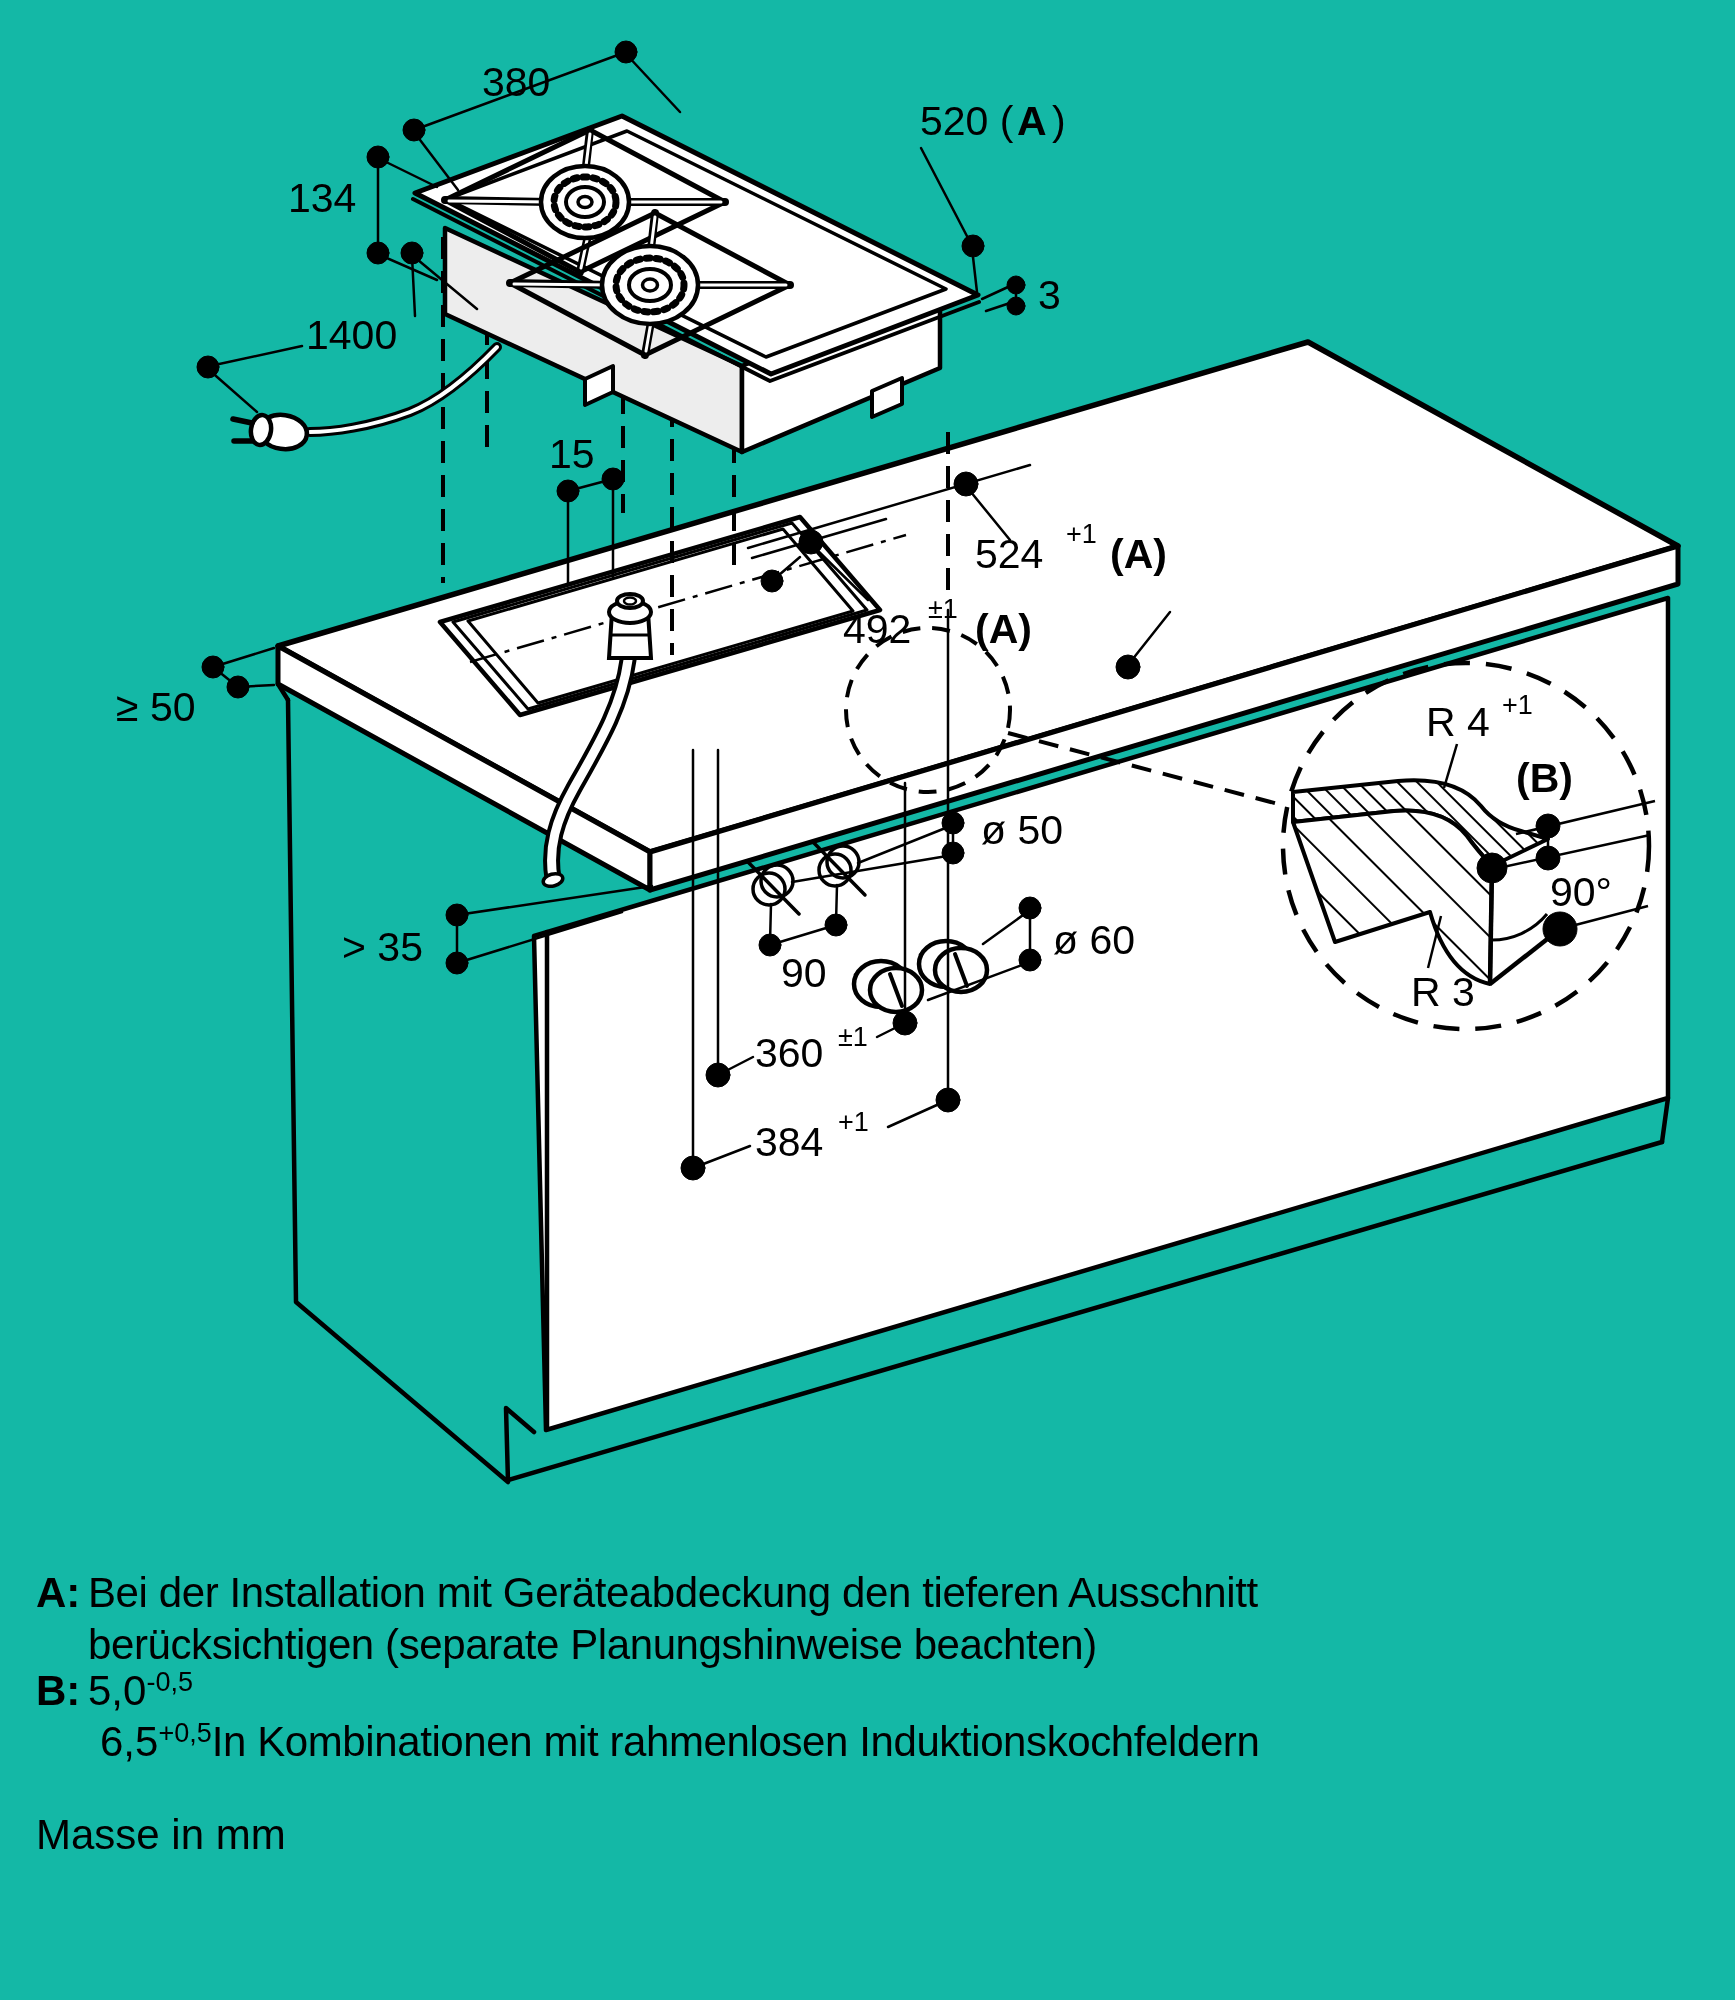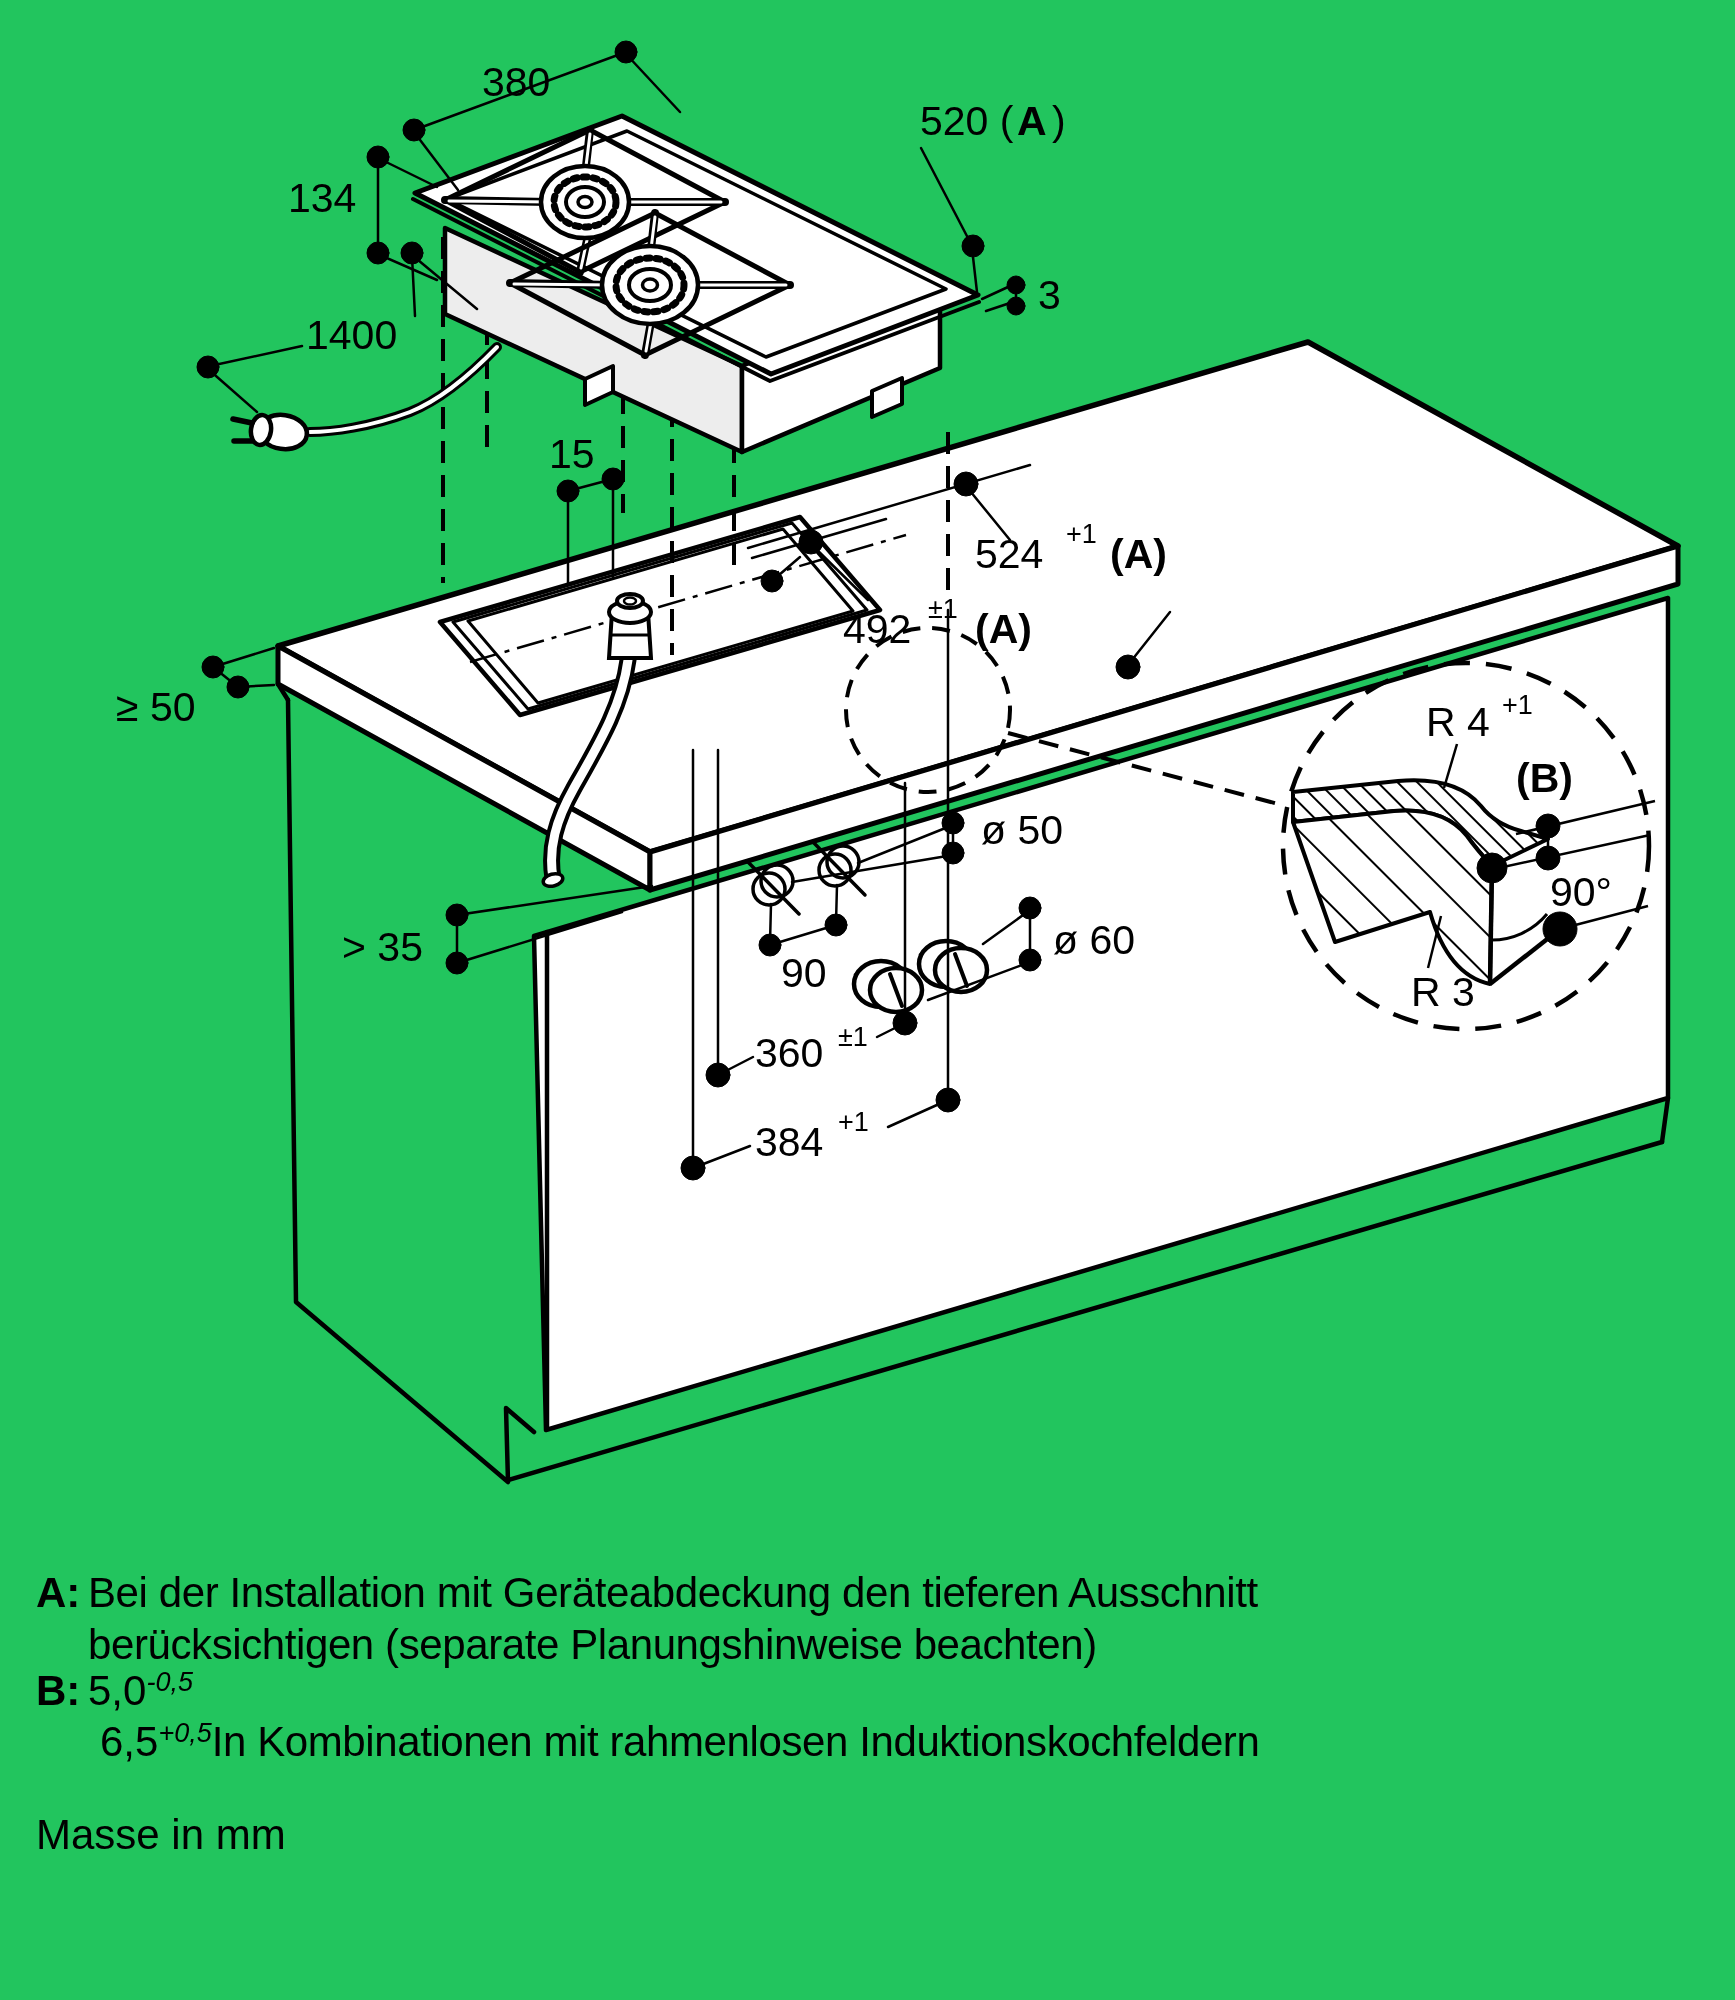--- a/index.html
+++ b/index.html
@@ -1,25 +1,25 @@
 <!DOCTYPE html>
 <html><head>
 <meta charset="utf-8">
 <style>
   html,body{margin:0;padding:0;background:#ffffff;}
-  #page{position:relative;width:1735px;height:2000px;background:#22c55e;overflow:hidden;
+  #page{position:relative;width:1735px;height:2000px;background:#14b8a6;overflow:hidden;
         font-family:"Liberation Sans",sans-serif;color:#000;}
   svg{position:absolute;left:0;top:0;}
   svg text{font-family:"Liberation Sans",sans-serif;font-size:41px;fill:#000;}
   svg text.sup{font-size:27px;}
   svg text.b{font-weight:bold;}
   .notes{position:absolute;left:0;top:0;width:1735px;height:2000px;font-size:42px;line-height:1.0;}
   .notes div{position:absolute;white-space:nowrap;}
   .nkey{font-weight:bold;}
-  .tol{font-size:27px;position:relative;top:-14px;font-style:italic;}
+  .tol{font-size:27px;position:relative;top:-14px;}
   .line{letter-spacing:-0.4px;}
 </style>
 </head>
 <body>
 
 <div id="page">
 
 <svg width="1735" height="1540" viewBox="0 0 1735 1540">
   <defs>
     <pattern id="hatchDense" width="14" height="14" patternUnits="userSpaceOnUse" patternTransform="rotate(-45)">

